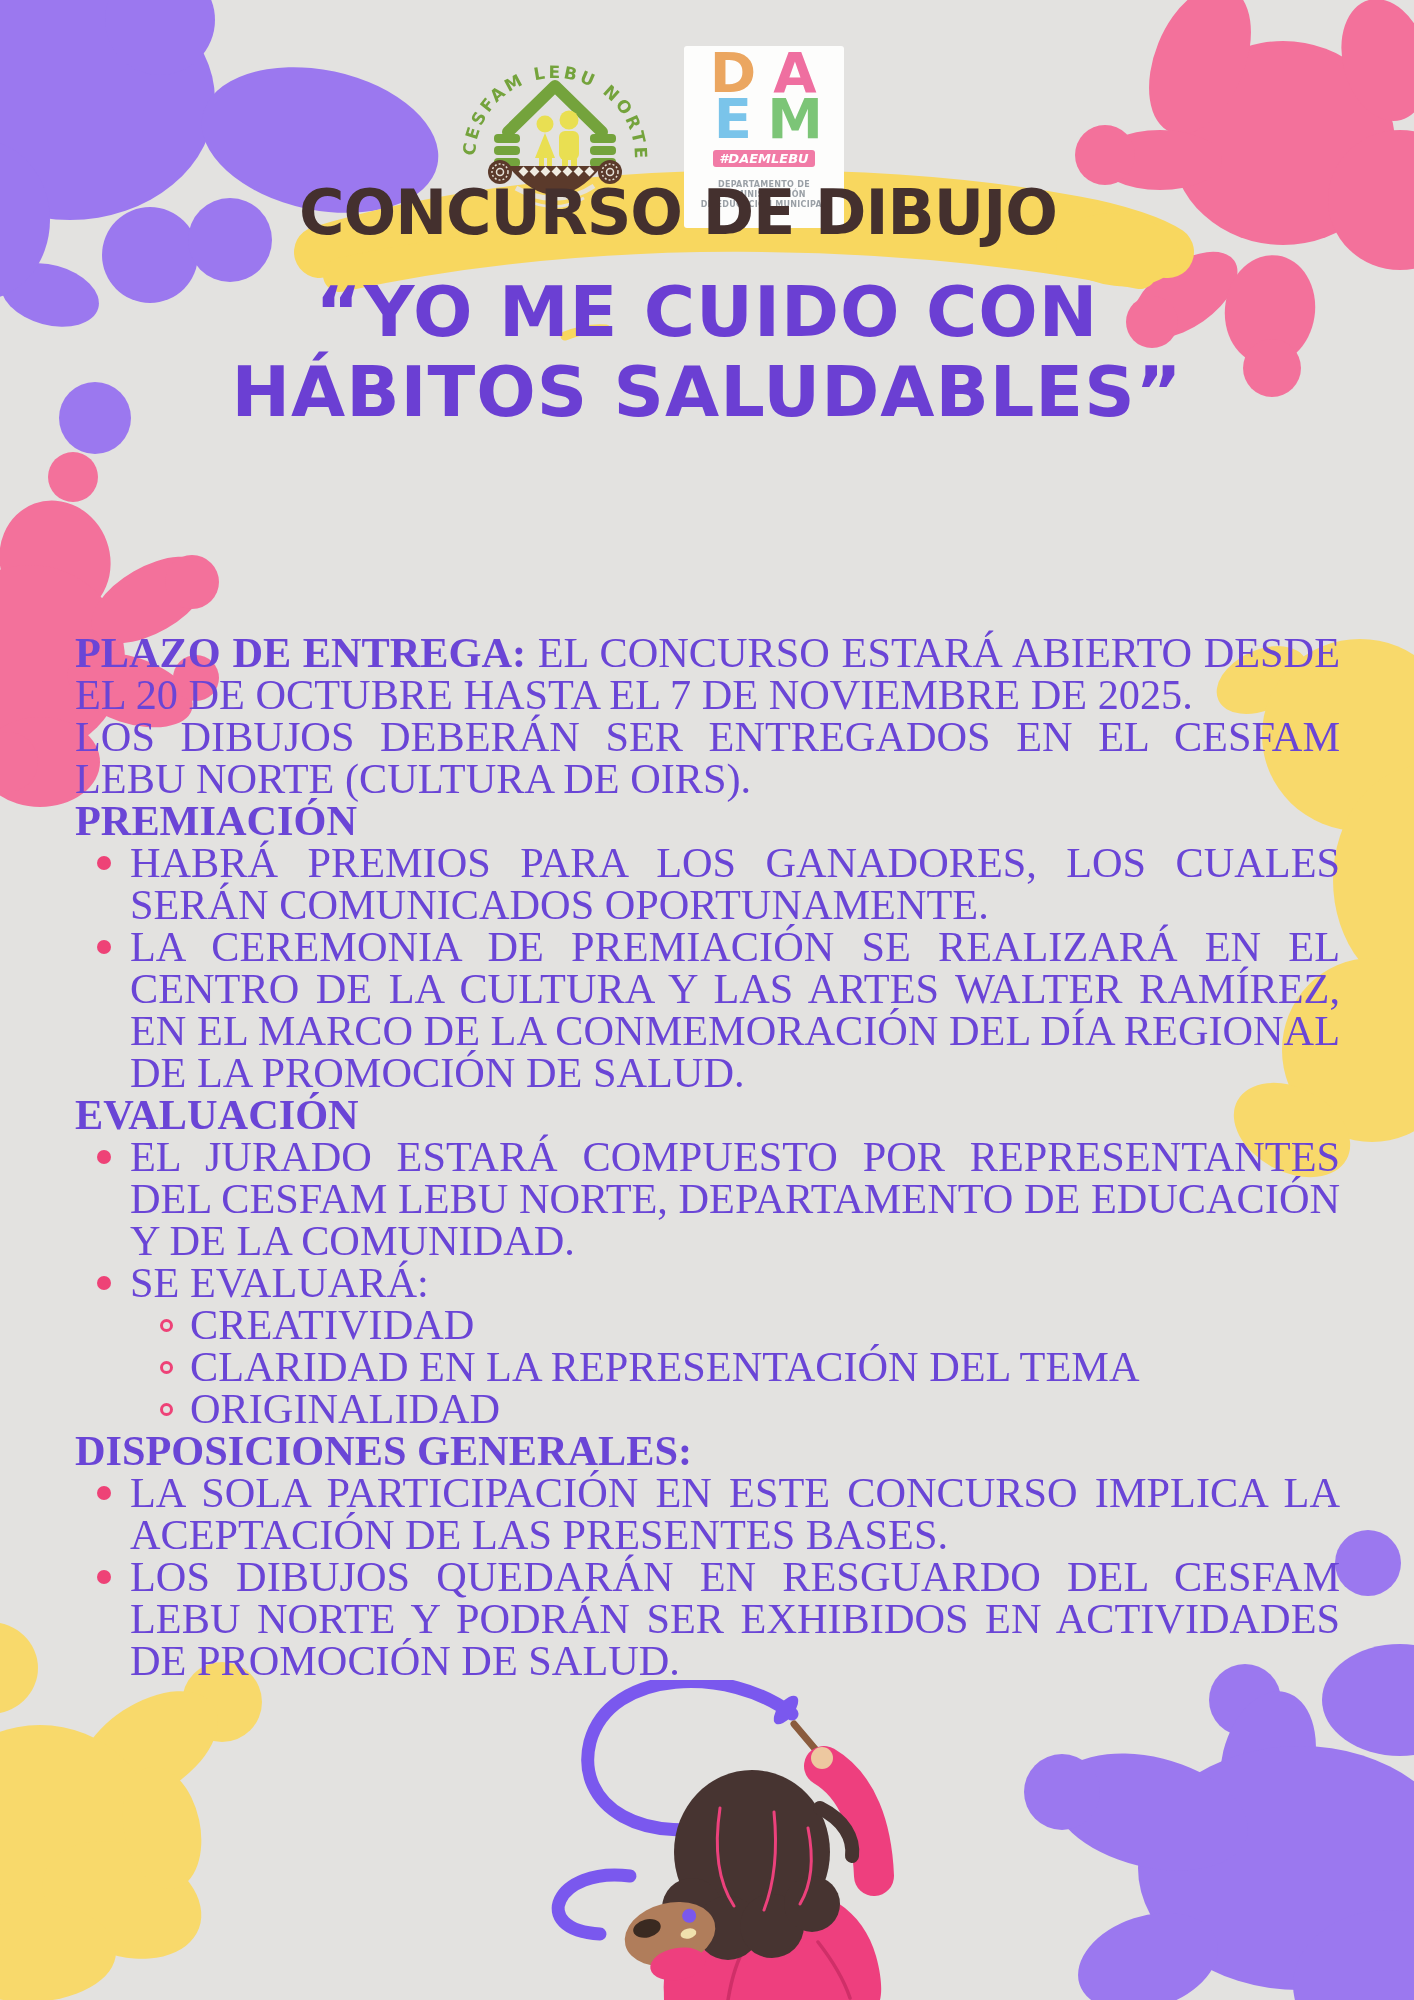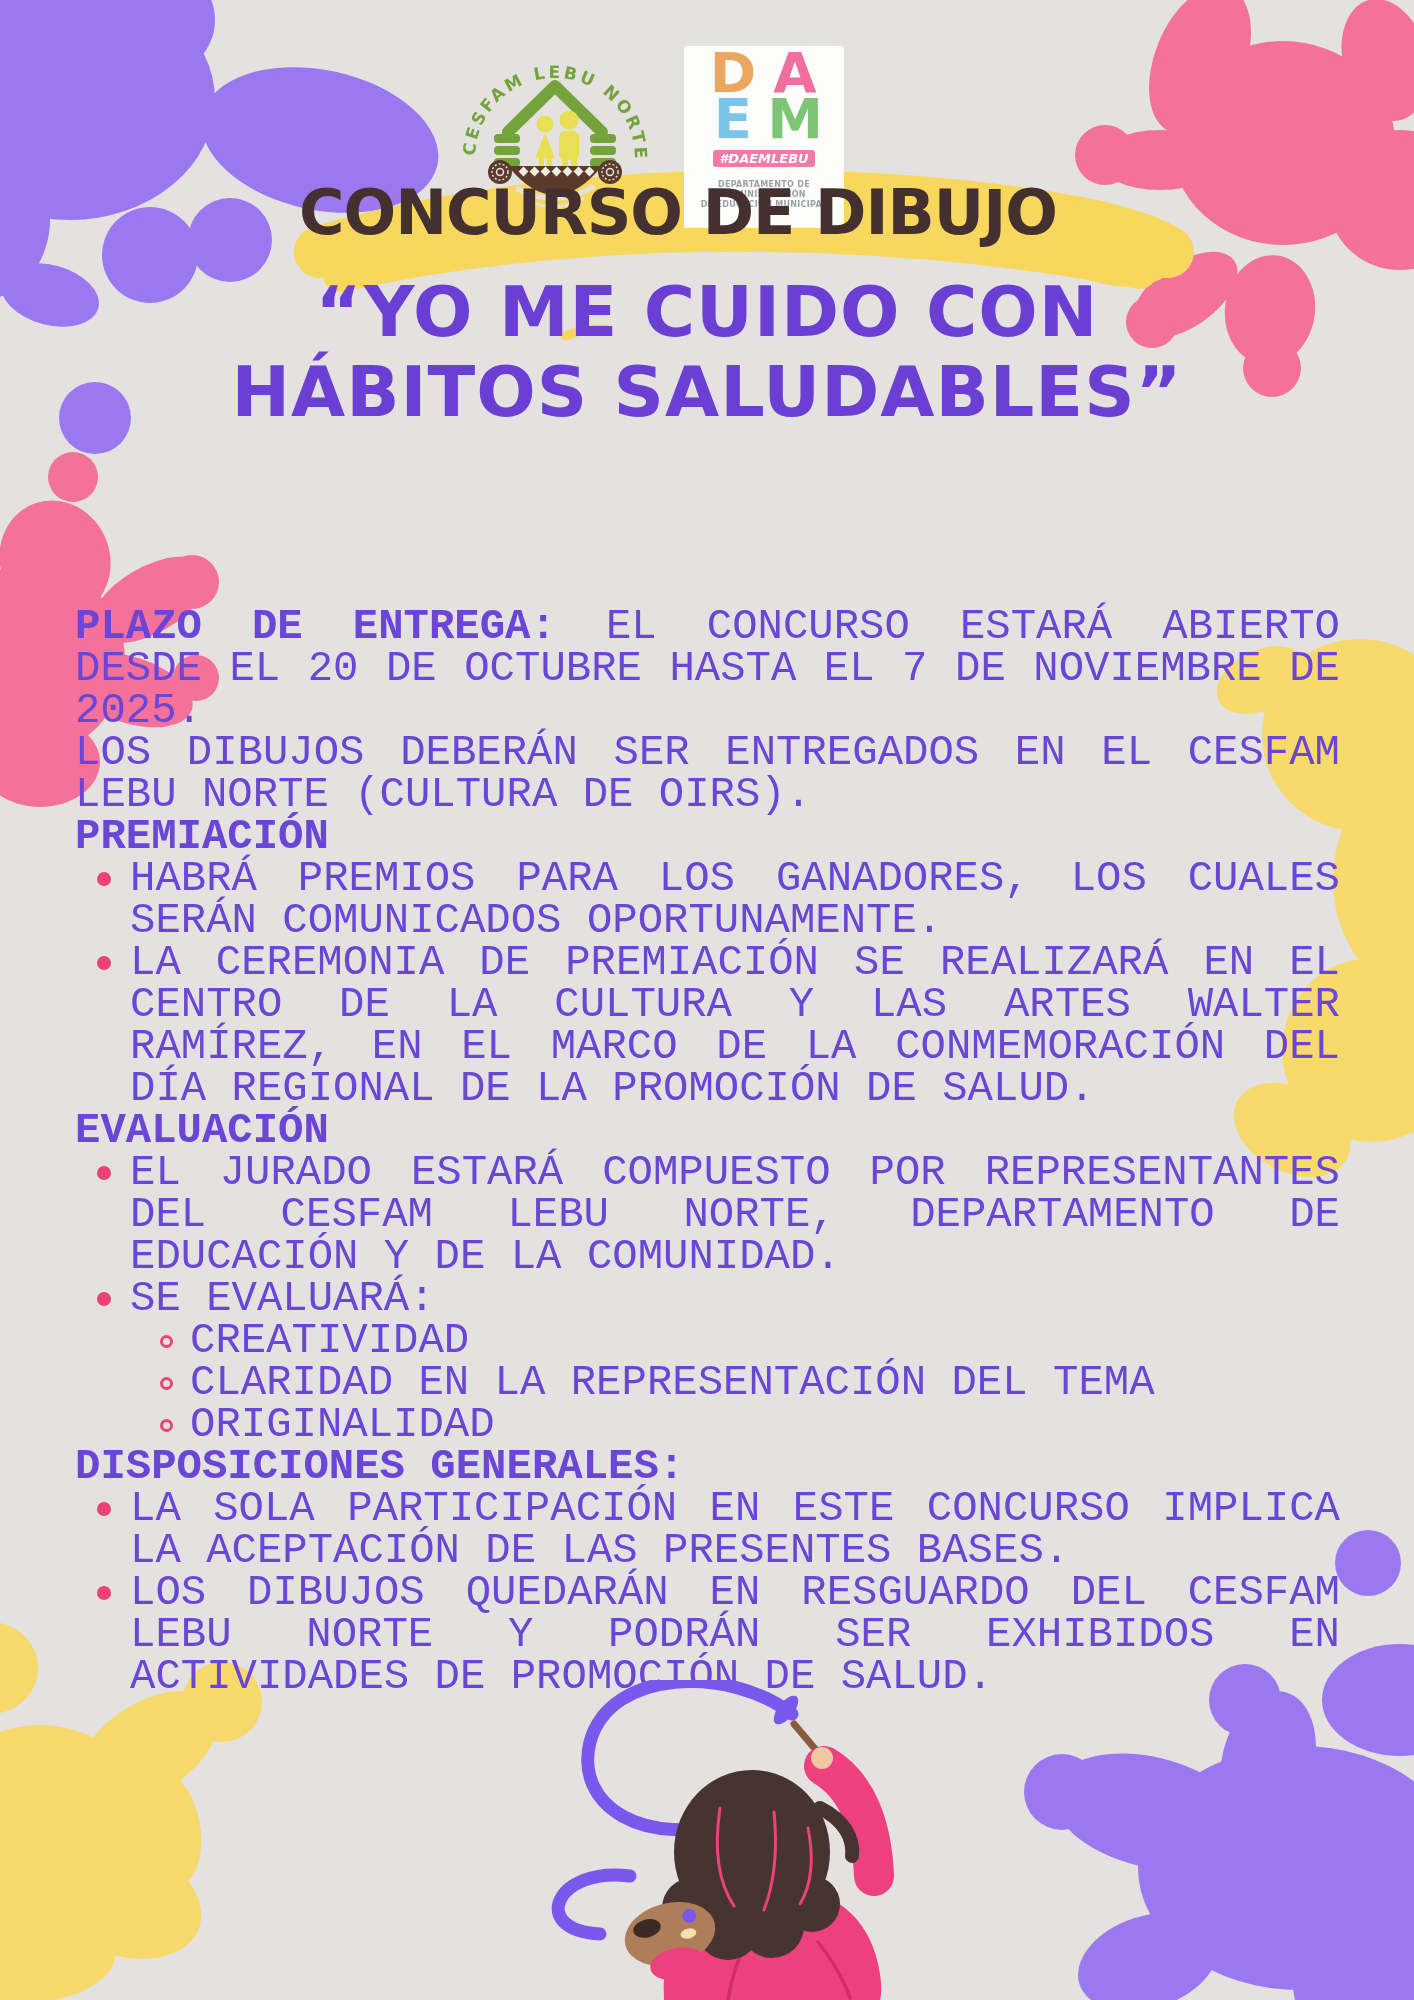--- a/index.html
+++ b/index.html
@@ -45,22 +45,22 @@
     padding-left:28px;
   }
   .quote-title{
     left:0;top:272px;width:1414px;text-align:center;
     font-size:70px;line-height:80px;font-weight:bold;letter-spacing:1px;
     color:var(--title-purple,#6b3fd3);
   }
 
   
   .bodytext{
-    left:75px;top:606px;width:1265px;
-    font-family:Liberation Mono, monospace;
+    left:75px;top:632px;width:1265px;
+    font-family:Liberation Serif, serif;
     font-size:42.3px;line-height:42px;
     color:var(--body-purple,#6a45d6);
   }
   .bodytext p{margin:0;}
   .justify{text-align:justify;}
   .b{font-weight:bold;}
   .heading{font-weight:bold;}
   ul.bullets{list-style:none;margin:0;padding:0;}
   ul.bullets>li{position:relative;padding-left:55px;text-align:justify;}
   ul.bullets>li .dot{

